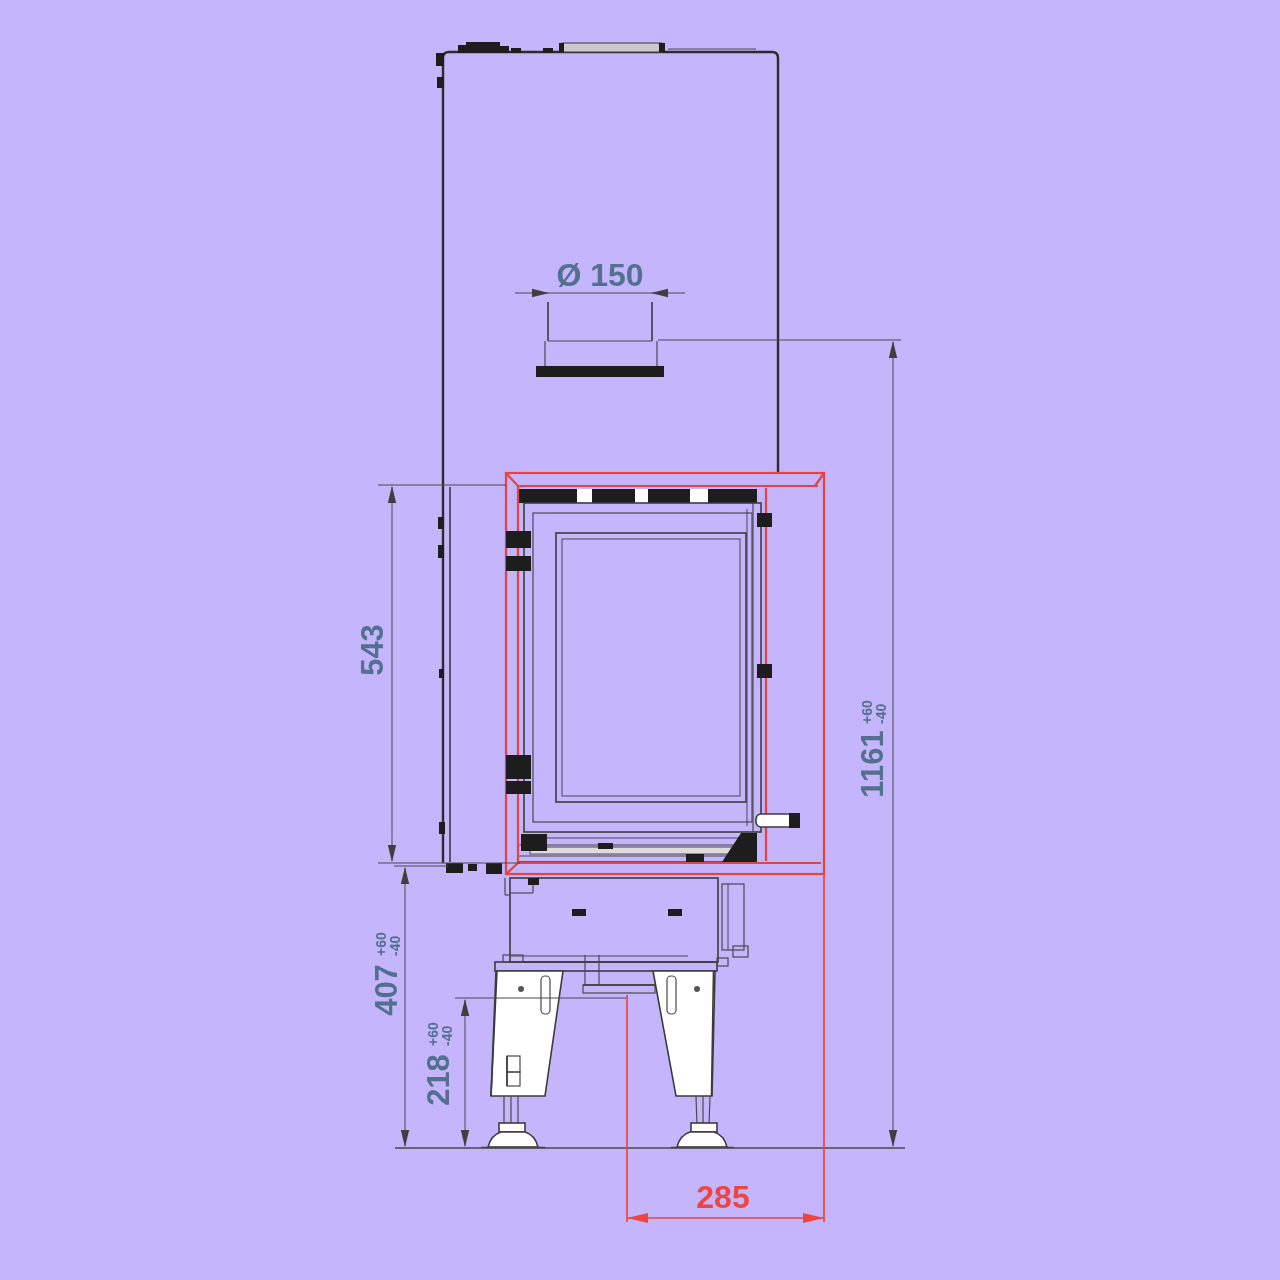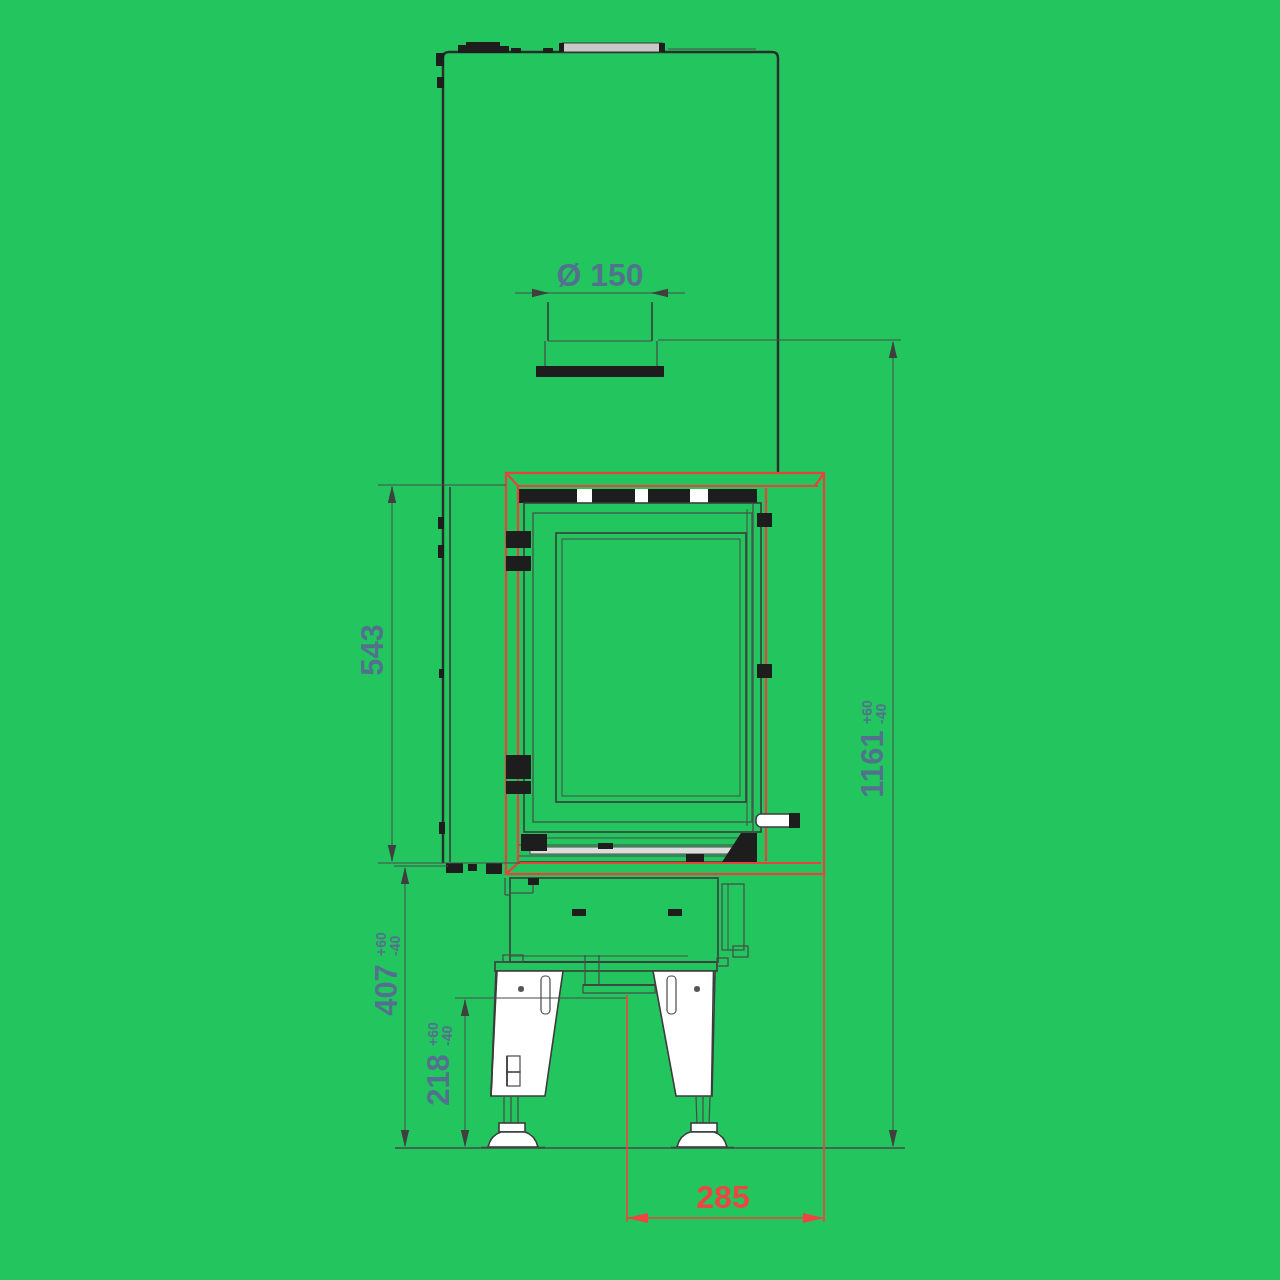--- a/index.html
+++ b/index.html
@@ -2,21 +2,21 @@
 <html style="--accent-red: #e8423c; --dim-red: #ef4440; --dim-blue: #54708f; --line-dark: #2c2c2c;"><head>
 <meta charset="utf-8">
 <style>
   :root{
     --accent-red:#e8423c;
     --dim-red:#ef4440;
     --dim-blue:#54708f;
     --line-dark:#2c2c2c;
   }
   html,body{margin:0;padding:0;background:#ffffff;}
-  .stage{width:1280px;height:1280px;background:#22c55e;position:relative;}
+  .stage{width:1280px;height:1280px;background:#c4b5fd;position:relative;}
   svg{display:block;}
   .o  {stroke:var(--line-dark);stroke-width:2.4;fill:none;stroke-linejoin:round;stroke-linecap:round;}
   .m  {stroke:#3c3c3c;stroke-width:1.6;fill:none;}
   .mw {stroke:#3c3c3c;stroke-width:1.6;fill:#ffffff;}
   .t  {stroke:#4a4a4a;stroke-width:1.2;fill:none;}
   .x  {stroke:#4a4a4a;stroke-width:1;fill:none;}
   .bk {fill:#1d1d1d;stroke:none;}
   .wh {fill:#ffffff;stroke:none;}
   .gy {fill:#c9c9c9;stroke:#3a3a3a;stroke-width:1;}
   .lip{fill:#dcdcdc;stroke:#4a4a4a;stroke-width:1;}

